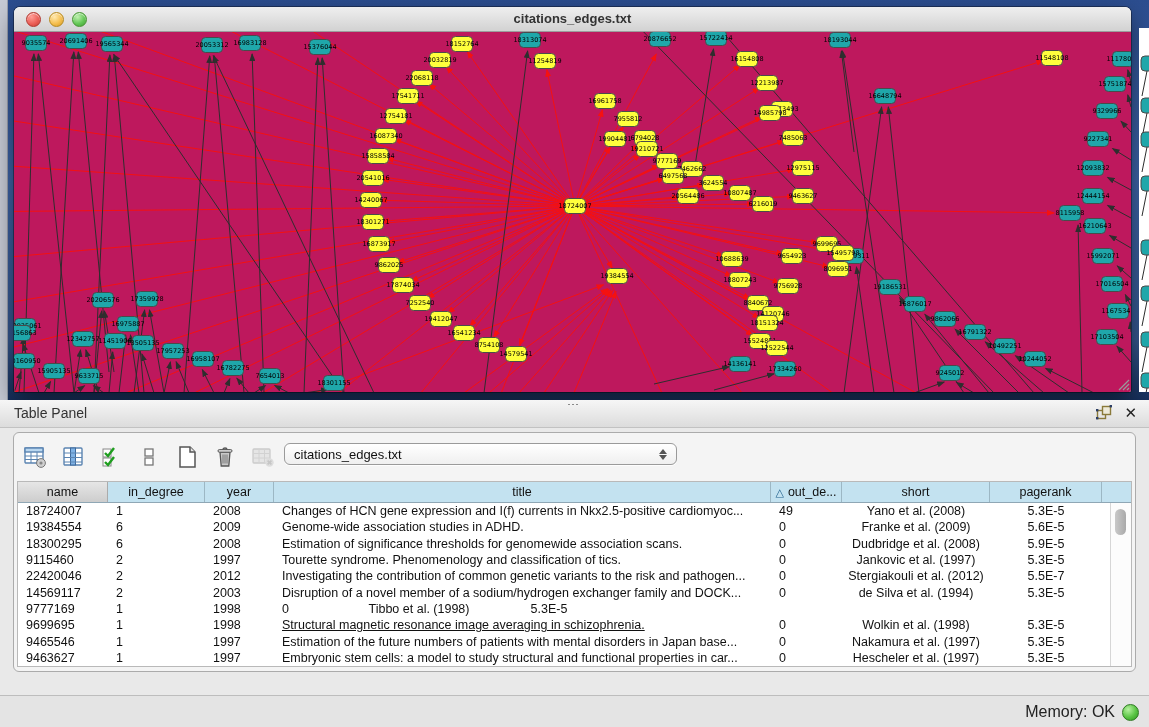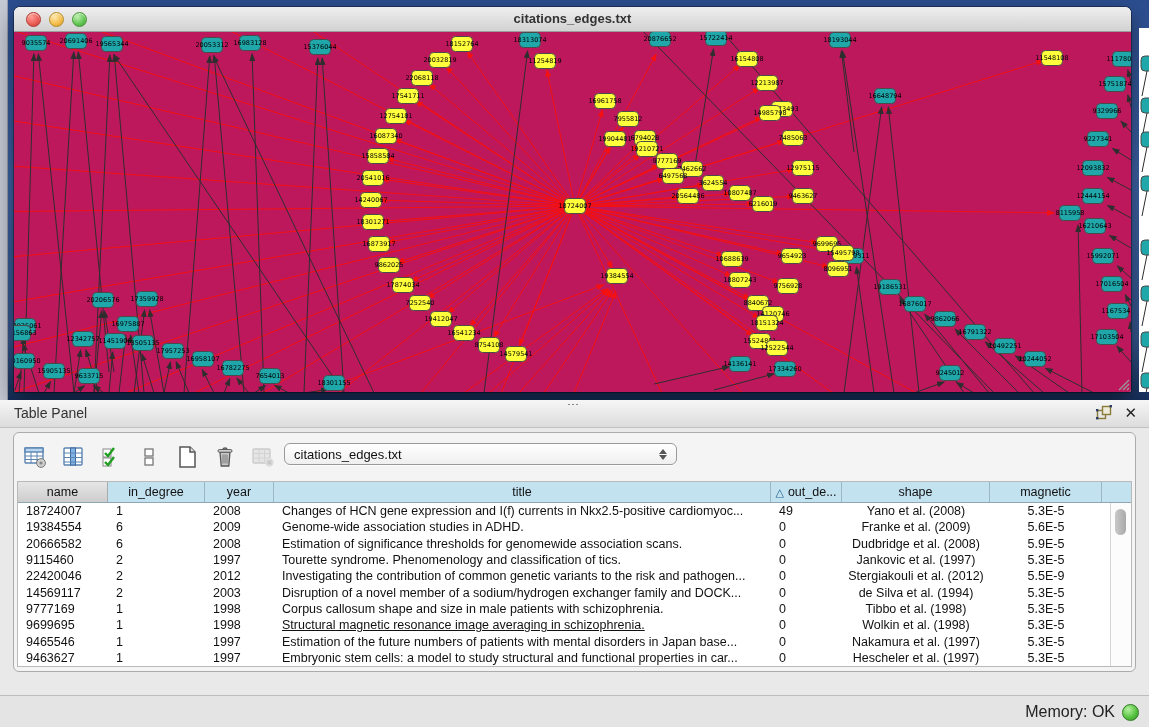--- a/index.html
+++ b/index.html
@@ -790,24 +790,24 @@
             <span>year</span>
           </div>
           <div class="th" style="width: 497px;">
             <span>title</span>
           </div>
           <div class="th" style="width: 71px;">
             <span class="sort">△</span>
             <span>out_de...</span>
           </div>
           <div class="th" style="width: 148px;">
-            <span>shape</span>
+            <span>short</span>
           </div>
           <div class="th" style="width: 112px;">
-            <span>magnetic</span>
+            <span>pagerank</span>
           </div>
         </div>
       <div class="tbody" id="tbody">
           <div class="tr">
             <div class="td" style="width: 90px;">18724007</div>
             <div class="td" style="width: 97px;">1</div>
             <div class="td" style="width: 69px;">2008</div>
             <div class="td" style="width: 497px;">Changes of HCN gene expression and I(f) currents in Nkx2.5-positive cardiomyoc...</div>
             <div class="td" style="width: 71px;">49</div>
             <div class="td center" style="width: 148px;">Yano et al. (2008)</div>
@@ -816,21 +816,21 @@
           <div class="tr">
             <div class="td" style="width: 90px;">19384554</div>
             <div class="td" style="width: 97px;">6</div>
             <div class="td" style="width: 69px;">2009</div>
             <div class="td" style="width: 497px;">Genome-wide association studies in ADHD.</div>
             <div class="td" style="width: 71px;">0</div>
             <div class="td center" style="width: 148px;">Franke et al. (2009)</div>
             <div class="td center" style="width: 112px;">5.6E-5</div>
           </div>
           <div class="tr">
-            <div class="td" style="width: 90px;">20666582</div>
+            <div class="td" style="width: 90px;">18300295</div>
             <div class="td" style="width: 97px;">6</div>
             <div class="td" style="width: 69px;">2008</div>
             <div class="td" style="width: 497px;">Estimation of significance thresholds for genomewide association scans.</div>
             <div class="td" style="width: 71px;">0</div>
             <div class="td center" style="width: 148px;">Dudbridge et al. (2008)</div>
             <div class="td center" style="width: 112px;">5.9E-5</div>
           </div>
           <div class="tr">
             <div class="td" style="width: 90px;">9115460</div>
             <div class="td" style="width: 97px;">2</div>
@@ -840,36 +840,35 @@
             <div class="td center" style="width: 148px;">Jankovic et al. (1997)</div>
             <div class="td center" style="width: 112px;">5.3E-5</div>
           </div>
           <div class="tr">
             <div class="td" style="width: 90px;">22420046</div>
             <div class="td" style="width: 97px;">2</div>
             <div class="td" style="width: 69px;">2012</div>
             <div class="td" style="width: 497px;">Investigating the contribution of common genetic variants to the risk and pathogen...</div>
             <div class="td" style="width: 71px;">0</div>
             <div class="td center" style="width: 148px;">Stergiakouli et al. (2012)</div>
-            <div class="td center" style="width: 112px;">5.5E-9</div>
+            <div class="td center" style="width: 112px;">5.5E-7</div>
           </div>
           <div class="tr">
             <div class="td" style="width: 90px;">14569117</div>
             <div class="td" style="width: 97px;">2</div>
             <div class="td" style="width: 69px;">2003</div>
             <div class="td" style="width: 497px;">Disruption of a novel member of a sodium/hydrogen exchanger family and DOCK...</div>
             <div class="td" style="width: 71px;">0</div>
             <div class="td center" style="width: 148px;">de Silva et al. (1994)</div>
             <div class="td center" style="width: 112px;">5.3E-5</div>
           </div>
           <div class="tr">
             <div class="td" style="width: 90px;">9777169</div>
             <div class="td" style="width: 97px;">1</div>
             <div class="td" style="width: 69px;">1998</div>
-            <div class="td" style="width: 497px;">Corpus callosum shape and size in male patients with schizophrenia.</div>
             <div class="td" style="width: 71px;">0</div>
             <div class="td center" style="width: 148px;">Tibbo et al. (1998)</div>
             <div class="td center" style="width: 112px;">5.3E-5</div>
           </div>
           <div class="tr">
             <div class="td" style="width: 90px;">9699695</div>
             <div class="td" style="width: 97px;">1</div>
             <div class="td" style="width: 69px;">1998</div>
             <div class="td" style="width: 497px; text-decoration: underline;">Structural magnetic resonance image averaging in schizophrenia.</div>
             <div class="td" style="width: 71px;">0</div>

